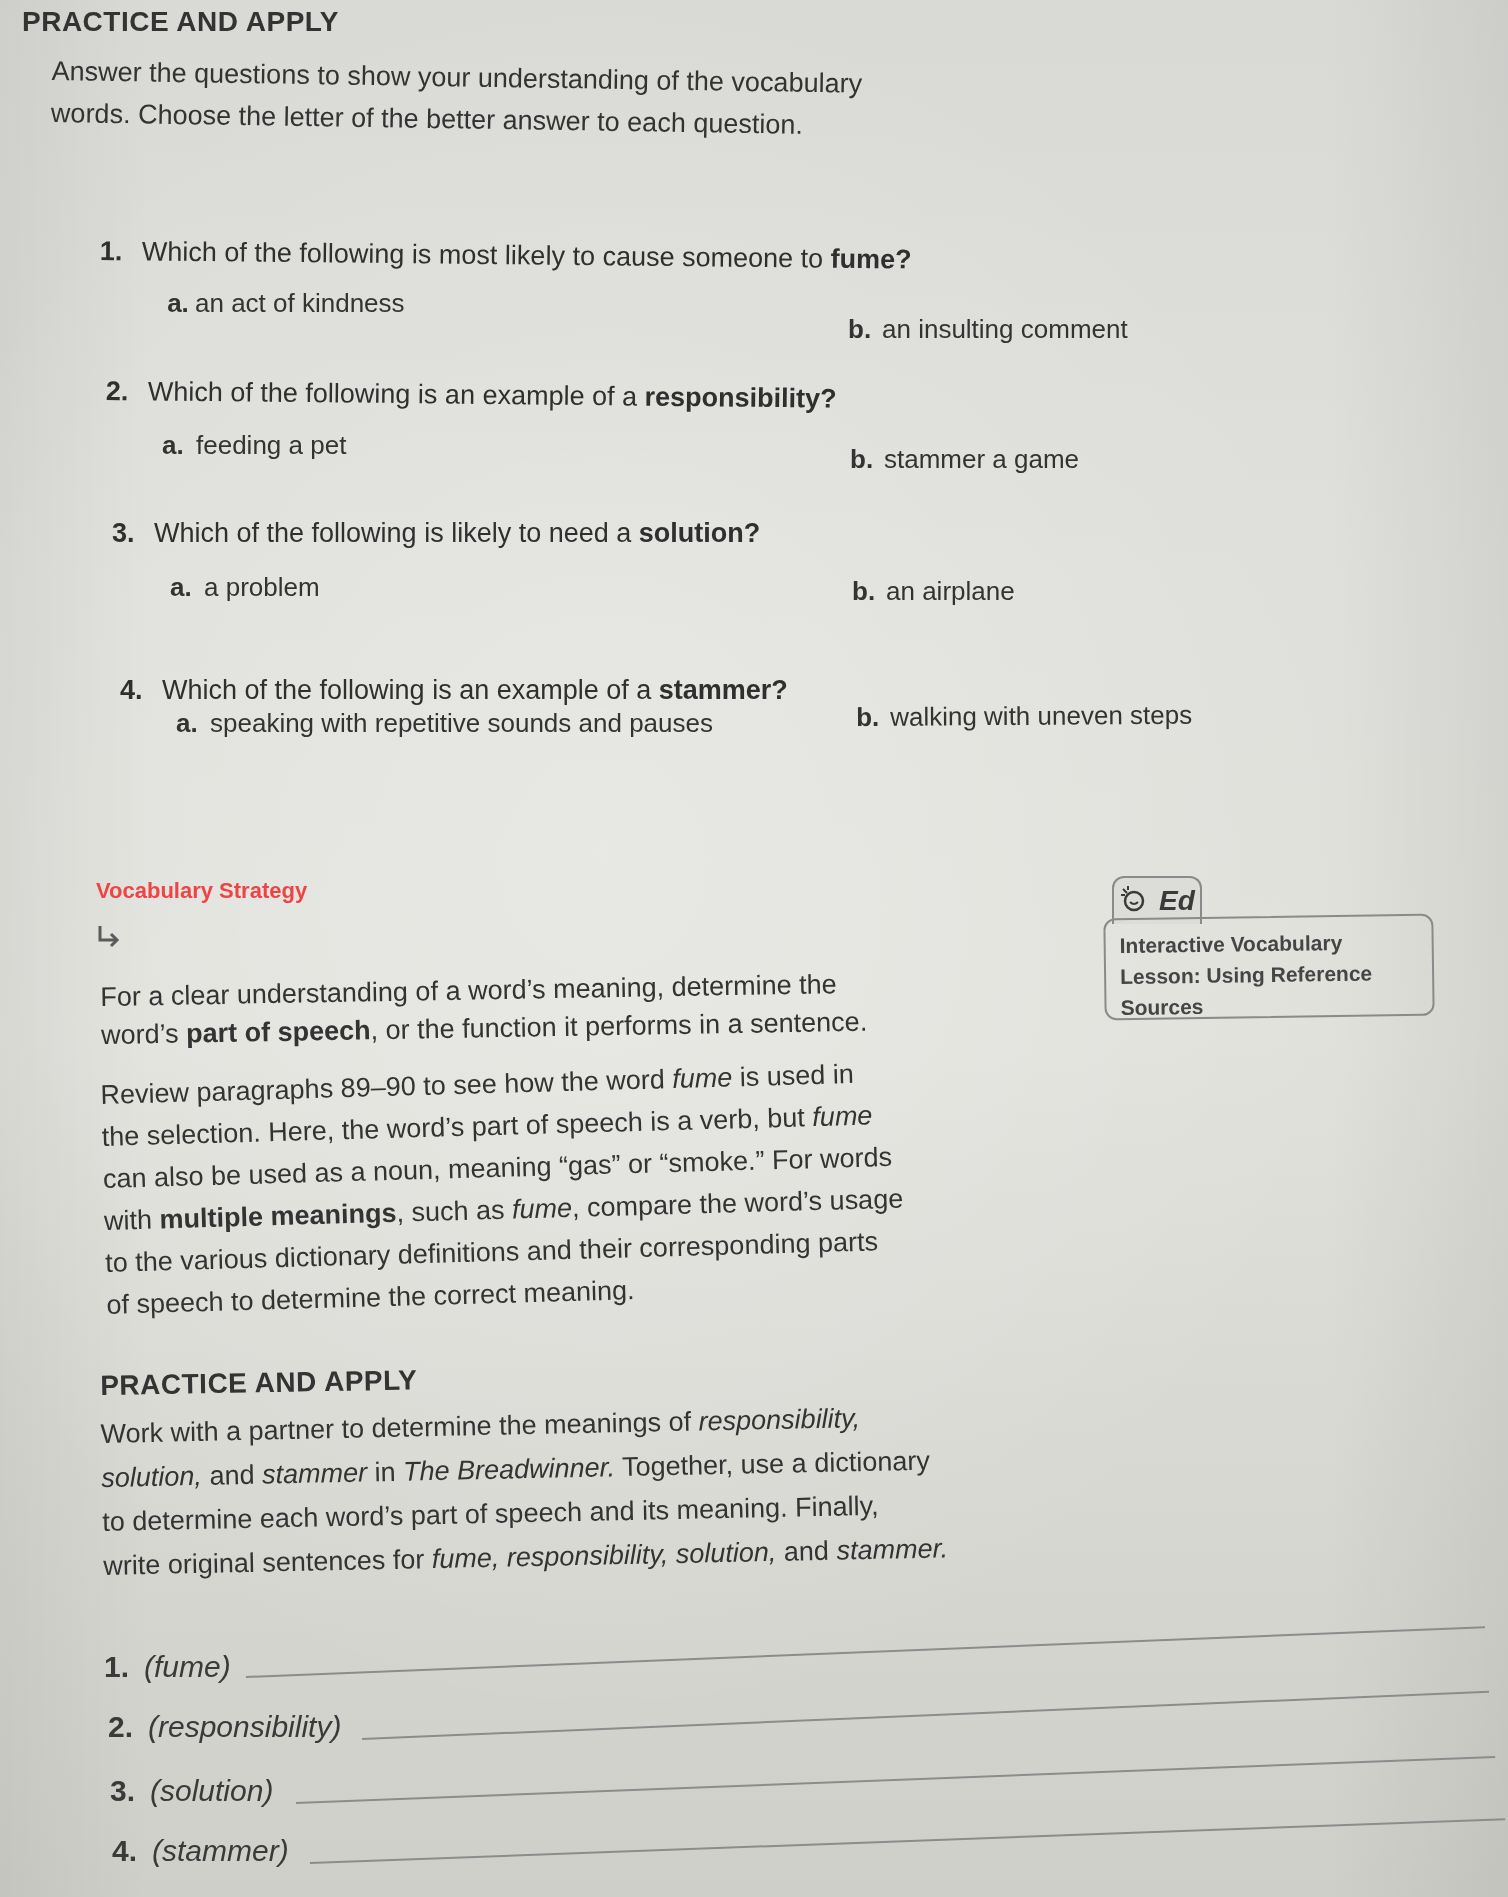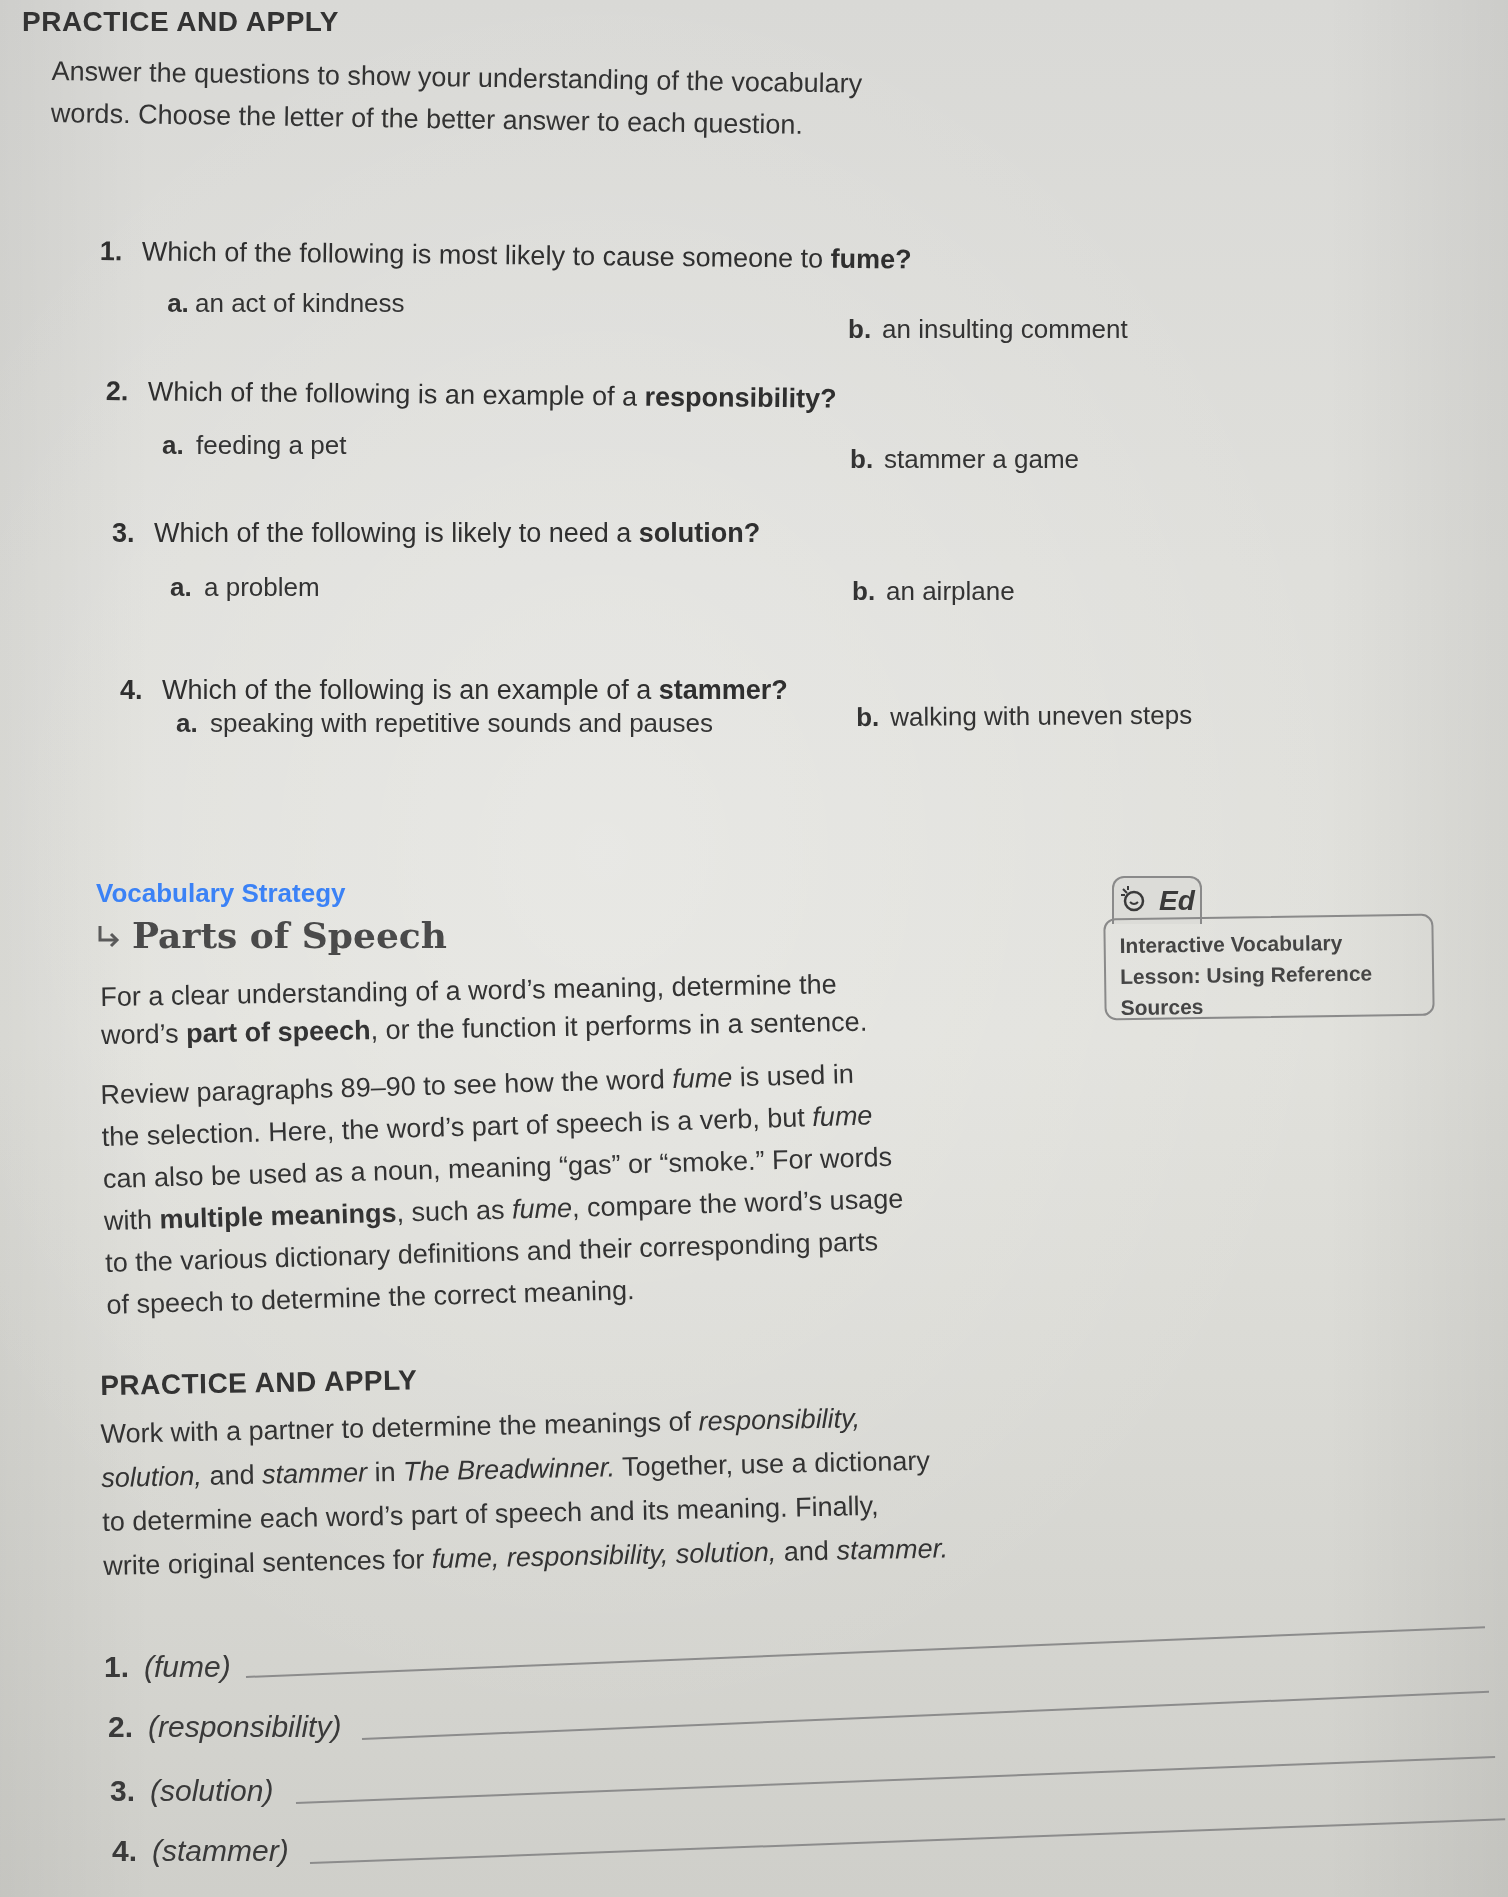--- a/index.html
+++ b/index.html
@@ -47,22 +47,22 @@
     .q b { font-weight: bold; }
     .opt {
       font-size: 26px;
       color: #333;
       white-space: nowrap;
     }
     .opt .letter { font-weight: bold; display: inline-block; width: 34px; }
 
     .strategy-label {
       font-weight: bold;
-      font-size: 26px;
-      color: #3b82f6;
+      font-size: 22px;
+      color: #ef4444;
     }
     .strategy-title {
       font-family: "DejaVu Serif", "Liberation Serif", serif;
       font-weight: bold;
       font-size: 36px;
       color: #4a4a4a;
     }
     .arrow-icon {
       display: inline-block;
       width: 26px;
@@ -198,21 +198,21 @@
   <span class="letter">b.</span><span>walking with uneven steps</span>
 </div>
 
 <div class="abs strategy-label" style="left:96px; top:878px;">Vocabulary Strategy</div>
 <div class="abs strategy-title" style="left:96px; top:914px;">
   <span class="arrow-icon">
     <svg width="26" height="26" viewBox="0 0 26 26">
       <path d="M4 2 V16 H20" fill="none" stroke="#5a5a5a" stroke-width="3"></path>
       <path d="M15 10 L21 16 L15 22" fill="none" stroke="#5a5a5a" stroke-width="3"></path>
     </svg>
-  </span><span>Parts of Speech</span>
+  </span>
 </div>
 
 <div class="abs body-para" style="left:100px; top:978px; transform:rotate(-1deg); transform-origin:left top;">
   <div>For a clear understanding of a word’s meaning, determine the</div>
   <div><span>word’s </span><b>part of speech</b><span>, or the function it performs in a sentence.</span></div>
 </div>
 
 <div class="abs body-para" style="left:100px; top:1074px; line-height:42px; transform:rotate(-1.6deg); transform-origin:left top;">
   <div><span>Review paragraphs 89–90 to see how the word </span><i>fume</i><span> is used in</span></div>
   <div><span>the selection. Here, the word’s part of speech is a verb, but </span><i>fume</i></div>

